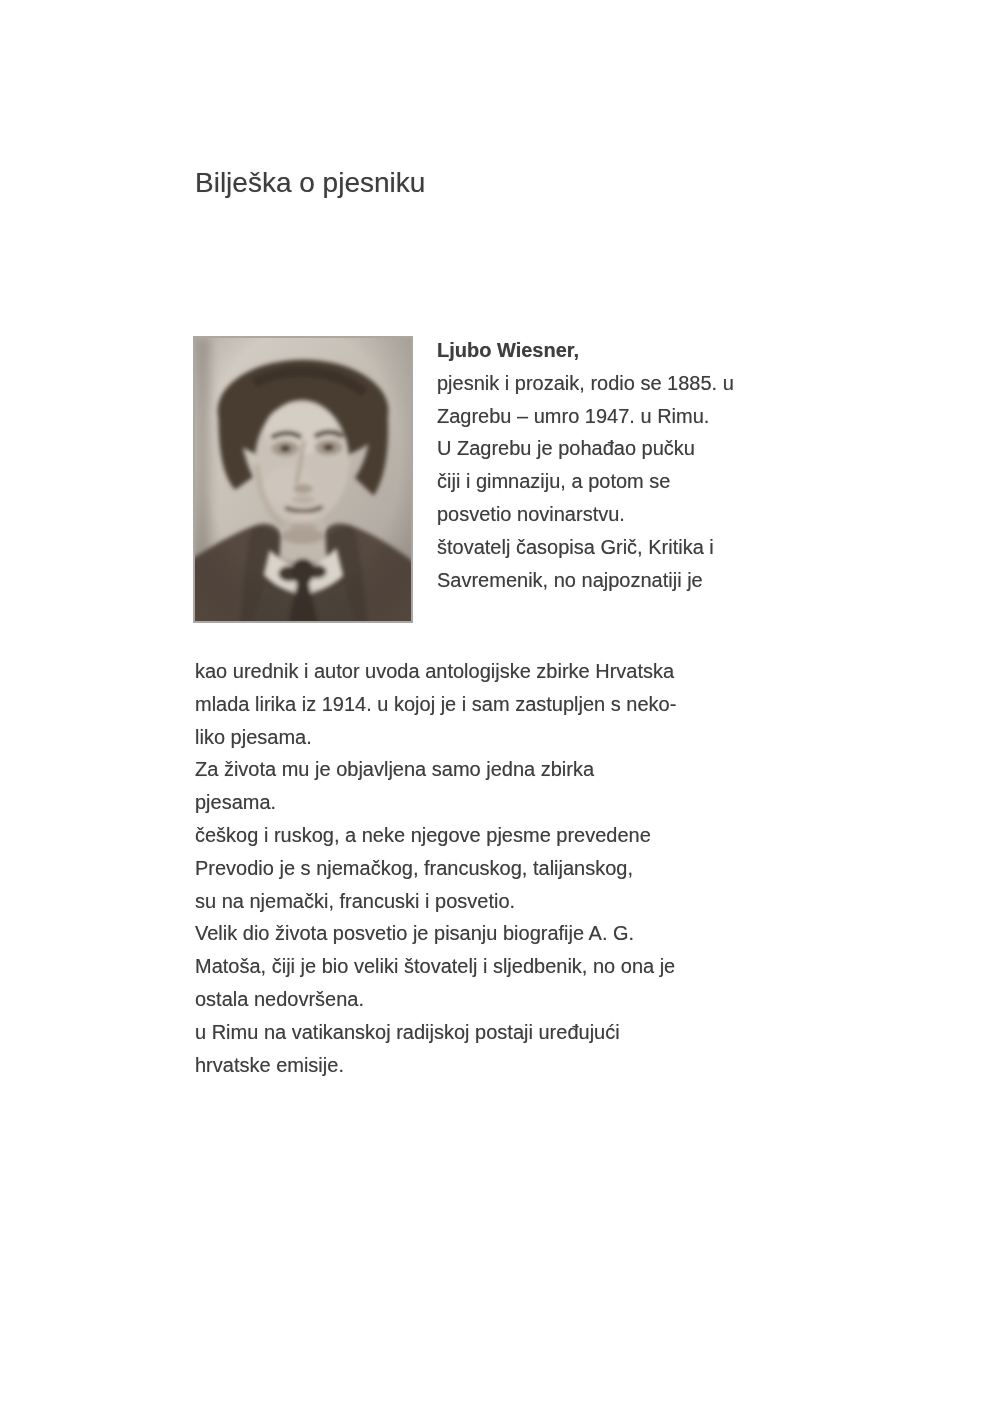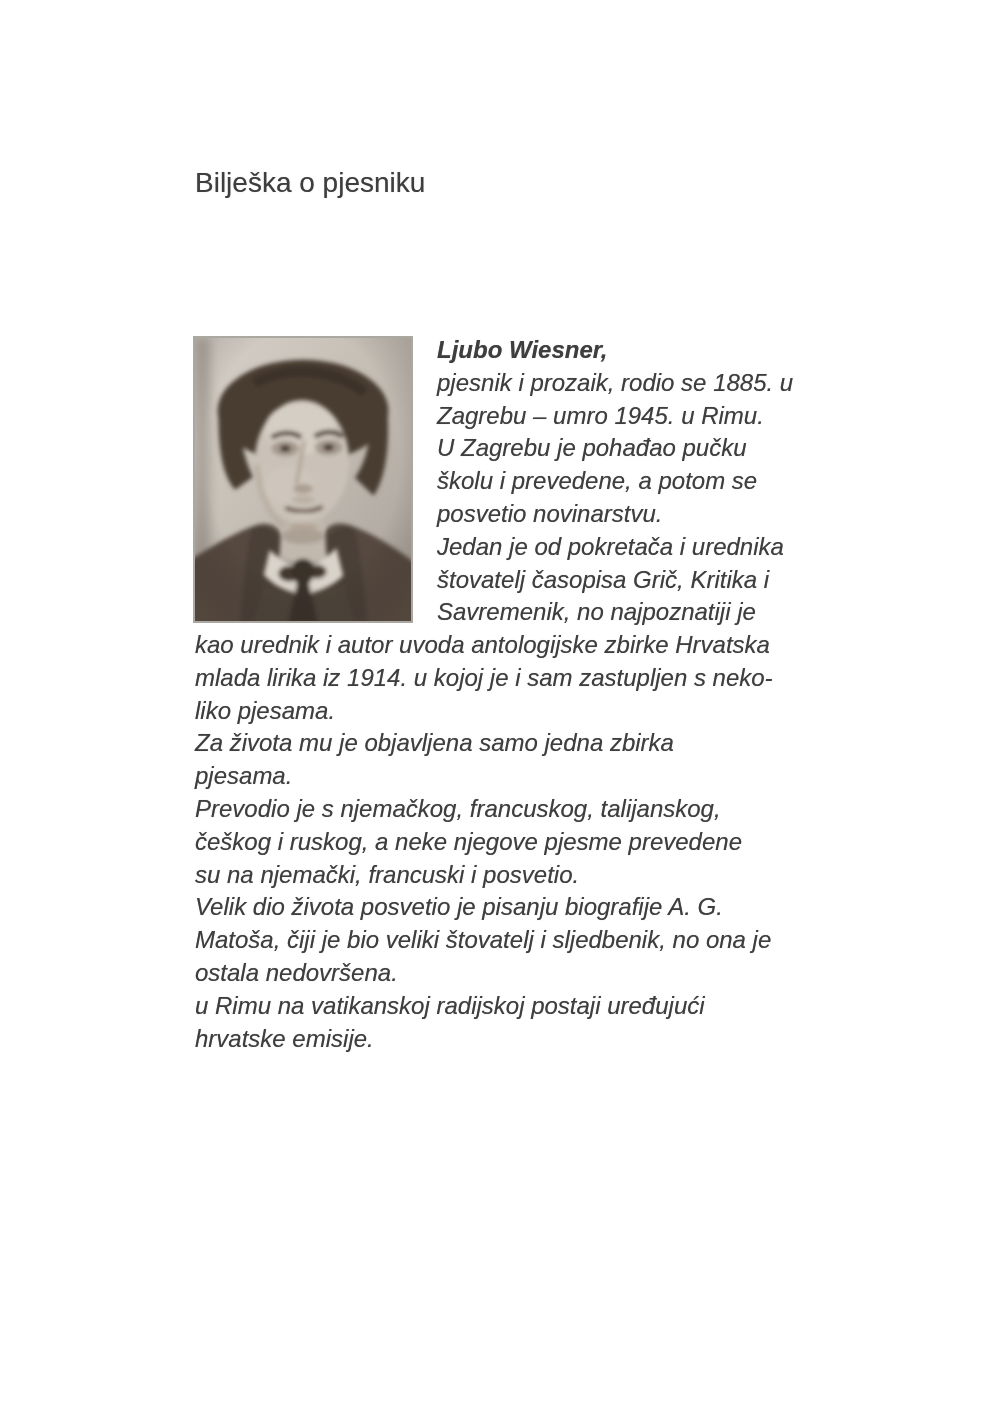--- a/index.html
+++ b/index.html
@@ -42,28 +42,27 @@
     height: 100%;
   }
   .beside-col {
     position: absolute;
     left: 437px;
     top: 334px;
   }
   .full-col {
     position: absolute;
     left: 195px;
-    top: 629px;
+    top: 655px;
   }
   .line {
-    font-size: 24px;
+    font-size: 20px;
     line-height: 32.8px;
     white-space: nowrap;
     text-shadow: 0 0 0.7px rgba(62,62,62,0.55);
-    font-style: italic;
   }
   .name-line {
     font-weight: 700;
   }
 </style>
 </head>
 <body>
 
 <div class="page">
 
@@ -135,37 +134,36 @@
         <path d="M63,128 C65,158 76,180 91,191" stroke="#b3a496" stroke-width="6" fill="none" opacity="0.55"></path>
       </g>
 
       <rect width="220" height="287" fill="url(#vignette)"></rect>
     </svg>
   </div>
 
   <div class="beside-col">
     <div class="line name-line">Ljubo Wiesner,</div>
     <div class="line">pjesnik i prozaik, rodio se 1885. u</div>
-    <div class="line">Zagrebu – umro 1945. u Rimu.</div>
+    <div class="line">Zagrebu – umro 1947. u Rimu.</div>
     <div class="line">U Zagrebu je pohađao pučku</div>
-    <div class="line">školu i prevedene, a potom se</div>
+    <div class="line">čiji i gimnaziju, a potom se</div>
     <div class="line">posvetio novinarstvu.</div>
-    <div class="line">Jedan je od pokretača i urednika</div>
     <div class="line">štovatelj časopisa Grič, Kritika i</div>
     <div class="line">Savremenik, no najpoznatiji je</div>
   </div>
 
   <div class="full-col">
     <div class="line">kao urednik i autor uvoda antologijske zbirke Hrvatska</div>
     <div class="line">mlada lirika iz 1914. u kojoj je i sam zastupljen s neko-</div>
     <div class="line">liko pjesama.</div>
     <div class="line">Za života mu je objavljena samo jedna zbirka</div>
     <div class="line">pjesama.</div>
+    <div class="line">češkog i ruskog, a neke njegove pjesme prevedene</div>
     <div class="line">Prevodio je s njemačkog, francuskog, talijanskog,</div>
-    <div class="line">češkog i ruskog, a neke njegove pjesme prevedene</div>
     <div class="line">su na njemački, francuski i posvetio.</div>
     <div class="line">Velik dio života posvetio je pisanju biografije A. G.</div>
     <div class="line">Matoša, čiji je bio veliki štovatelj i sljedbenik, no ona je</div>
     <div class="line">ostala nedovršena.</div>
     <div class="line">u Rimu na vatikanskoj radijskoj postaji uređujući</div>
     <div class="line">hrvatske emisije.</div>
   </div>
 
 </div>
 

